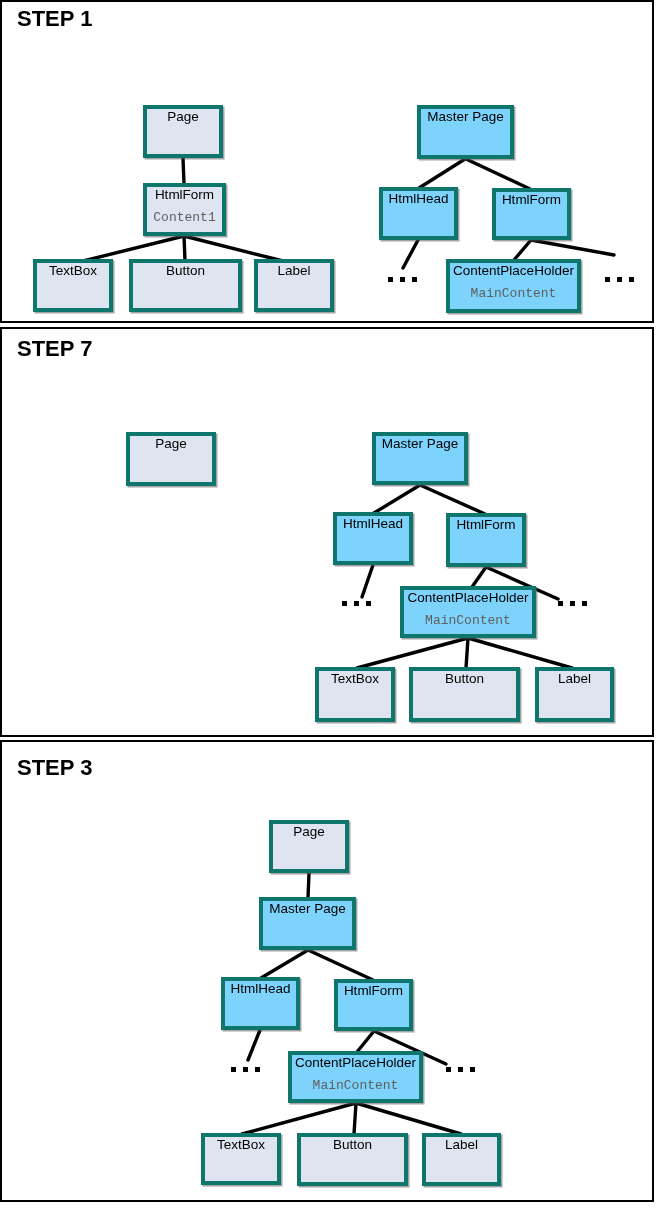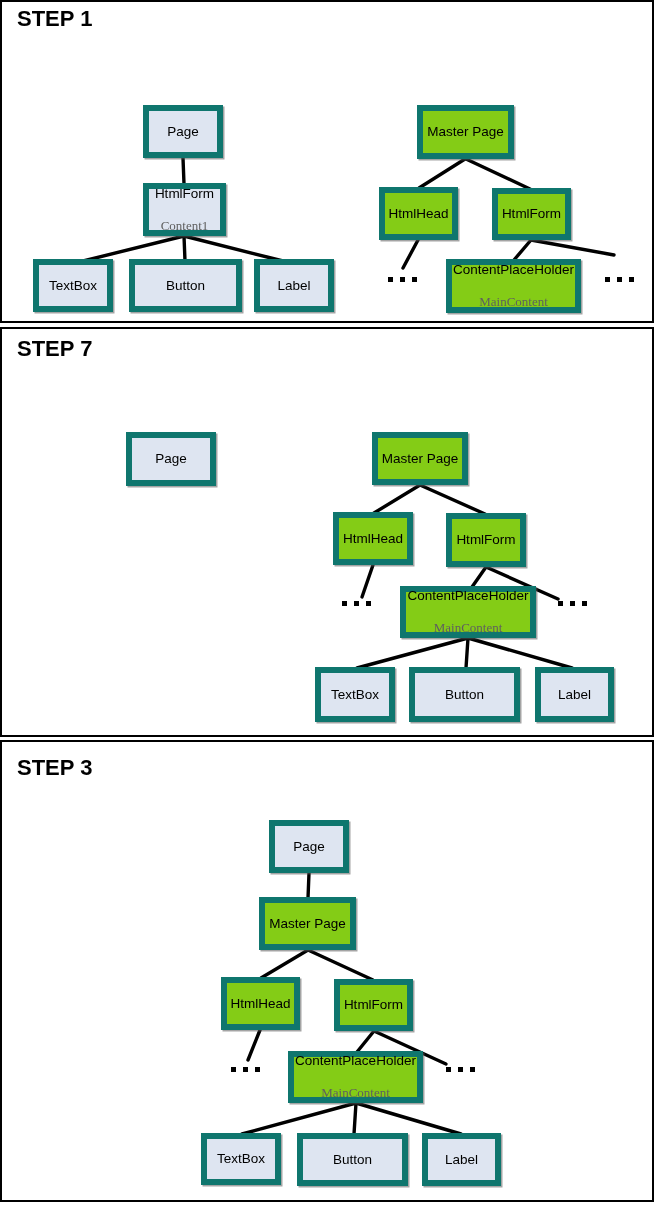--- a/index.html
+++ b/index.html
@@ -14,28 +14,28 @@
   .step-heading{position:absolute;font-size:22px;font-weight:bold;letter-spacing:0;margin:0;}
   .step-desc{position:absolute;font-size:13.5px;line-height:20px;margin:0;color:#111;}
   #h1{left:17px;top:6px;}   #d1{left:17px;top:33px;width:615px;}
   #h2{left:17px;top:336px;} #d2{left:17px;top:364px;width:618px;}
   #h3{left:17px;top:755px;} #d3{left:17px;top:786px;width:618px;}
 
   svg.connectors{position:absolute;left:0;top:0;pointer-events:none;}
   svg.connectors line{stroke:#000;stroke-width:3.4;stroke-linecap:round;}
 
   .node{
-    position:absolute;display:flex;flex-direction:column;align-items:center;justify-content:center;
-    box-sizing:border-box;border:6px solid #0f766e;box-shadow:1.5px 1.5px 0 rgba(90,90,90,.55);
+    position:absolute;display:flex;flex-direction:column;align-items:center;justify-content:flex-start;
+    box-sizing:border-box;border:4px solid #0f766e;box-shadow:1.5px 1.5px 0 rgba(90,90,90,.55);
     text-align:center;
   }
   .node .lbl{font-size:13.5px;color:#000;line-height:16px;}
-  .node .sub{font-family:Liberation Serif, serif;font-size:13px;color:#5f5f5f;line-height:16px;margin-top:16px;}
+  .node .sub{font-family:Liberation Mono, monospace;font-size:13px;color:#5f5f5f;line-height:16px;margin-top:7px;}
   .blue{background:#dee5f1;}
-  .orange{background:#84cc16;}
+  .orange{background:#7dd3fc;}
 
   
   #s1-page   {left:143px;top:105px;width:80px;height:53px;}
   #s1-content{left:143px;top:183px;width:83px;height:53px;}
   #s1-textbox{left:33px; top:259px;width:80px;height:53px;}
   #s1-button {left:129px;top:259px;width:113px;height:53px;}
   #s1-label  {left:254px;top:259px;width:80px;height:53px;}
   #s1-master {left:417px;top:105px;width:97px;height:54px;}
   #s1-htmlhead{left:379px;top:187px;width:79px;height:53px;}
   #s1-htmlform{left:492px;top:188px;width:79px;height:52px;}

